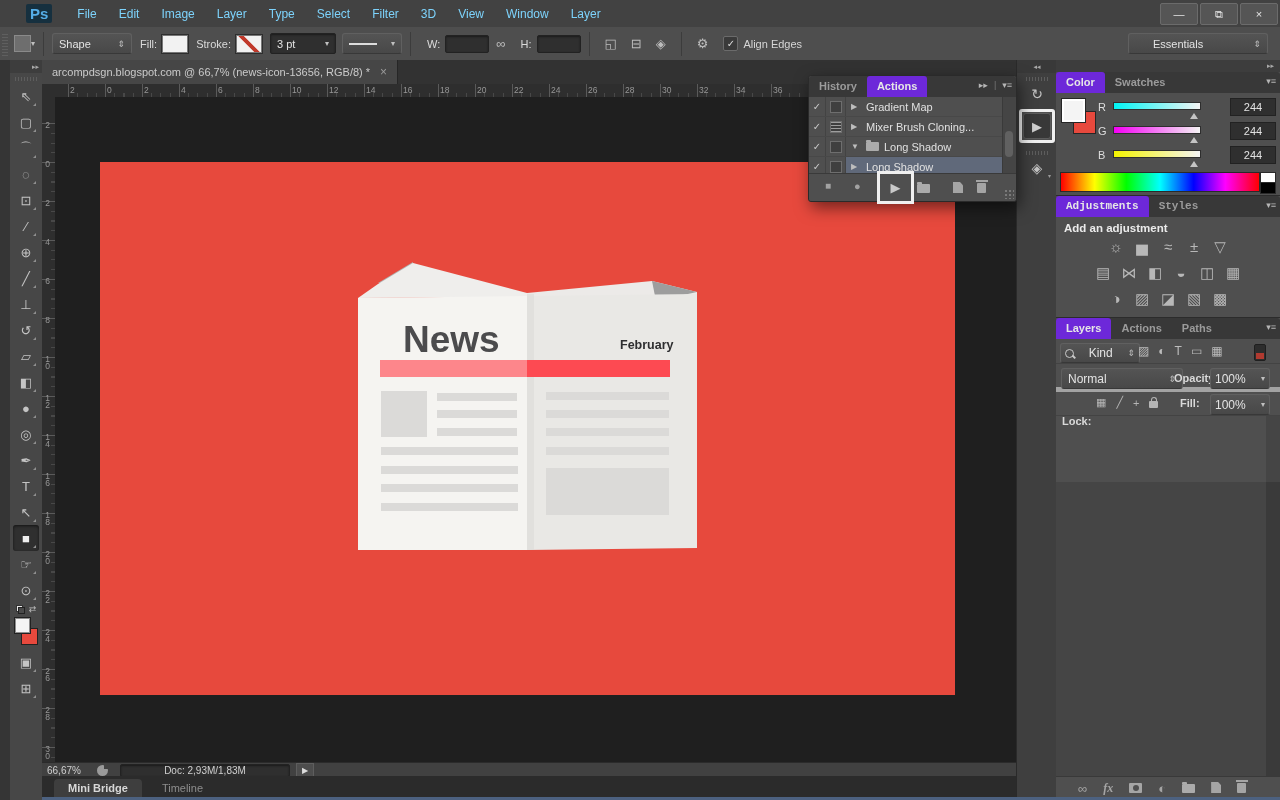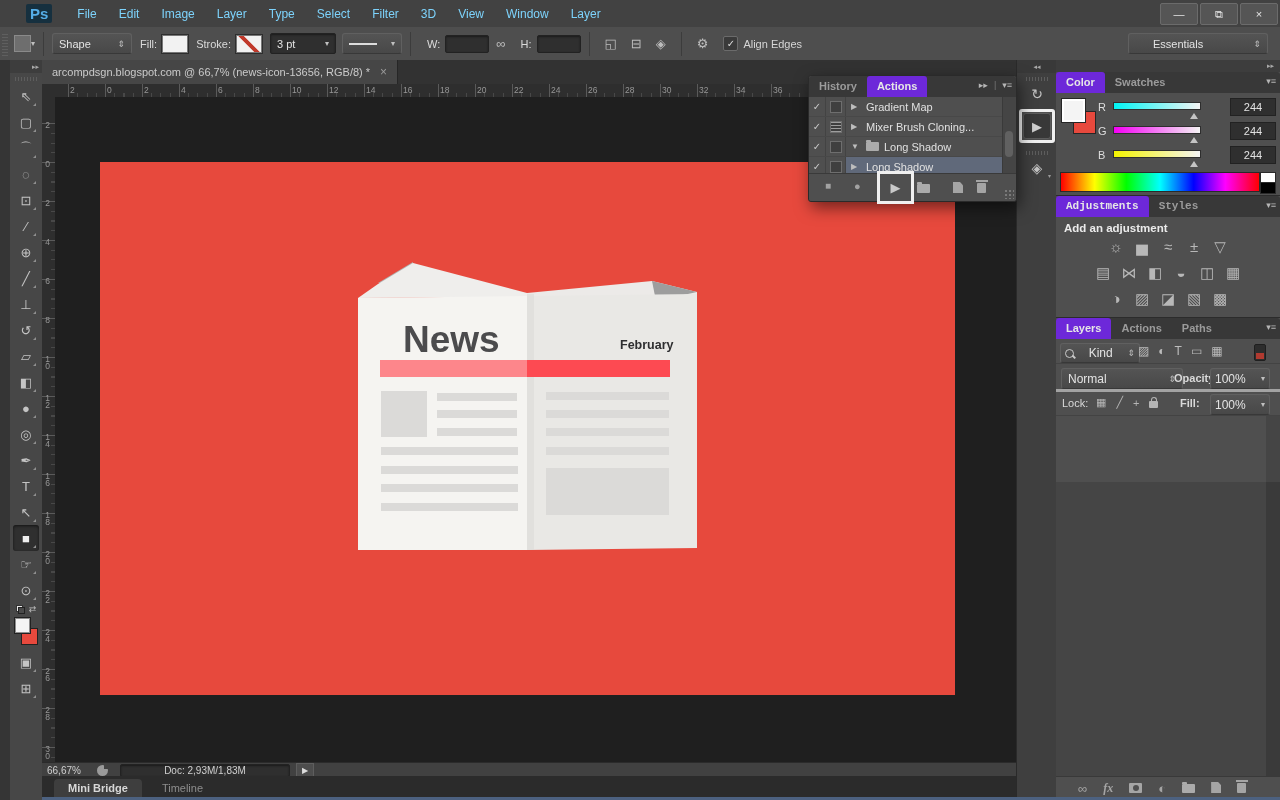--- a/index.html
+++ b/index.html
@@ -177,26 +177,26 @@
 
   
   .lrow{position:absolute;left:0;width:224px;box-sizing:border-box;}
   #l-filter{top:22px;height:24px;border-bottom:1px solid #434343;}
   #kind-combo{position:absolute;left:4px;top:3px;width:70px;height:18px;justify-content:space-between;padding:0 4px;}
   .mag-ico{width:7px;height:7px;border:1.5px solid #c9c9c9;border-radius:50%;position:relative;display:inline-block;}
   .mag-ico::after{content:"";position:absolute;left:6px;top:6px;width:4px;height:1.5px;background:#c9c9c9;transform:rotate(45deg);}
   #l-filter .ficons{position:absolute;left:82px;top:4px;display:flex;gap:9px;font-size:12px;color:#bdbdbd;}
   .ftoggle{position:absolute;right:14px;top:4px;width:10px;height:15px;background:#2d2d2d;border:1px solid #1f1f1f;border-radius:2px;}
   .ftoggle::after{content:"";position:absolute;left:1px;right:1px;bottom:1px;height:6px;background:#b03a30;}
-  #l-blend{top:46px;height:28px;border-bottom:3px solid #a3a3a3;}
+  #l-blend{top:46px;height:28px;border-bottom:5px solid #a3a3a3;}
   #blend-combo{position:absolute;left:5px;top:4px;width:108px;height:19px;justify-content:space-between;}
   #l-blend .lab{position:absolute;left:118px;top:8px;font-size:11px;font-weight:bold;color:#d9d9d9;}
   .valcombo{position:absolute;right:10px;top:4px;width:50px;height:19px;justify-content:space-between;padding:0 4px;}
   #l-lock{top:74px;height:24px;border-bottom:1px solid #434343;}
-  #l-lock .lab{position:absolute;left:6px;top:5px;font-size:11px;font-weight:normal;color:#d9d9d9;}
+  #l-lock .lab{position:absolute;left:6px;top:23px;font-size:11px;font-weight:bold;color:#d9d9d9;}
   #l-lock .licons{position:absolute;left:40px;top:4px;display:flex;gap:10px;font-size:11px;color:#b5b5b5;align-items:center;}
   #l-lock .lab2{position:absolute;left:124px;top:5px;font-size:11px;font-weight:bold;color:#d9d9d9;}
   .valcombo2{position:absolute;right:10px;top:2px;width:50px;height:19px;justify-content:space-between;padding:0 4px;}
   #layer-list{position:absolute;left:0;top:98px;width:210px;}
   .layer-row{position:relative;width:210px;height:33px;background:#4f4f4f;border-bottom:1px solid #404040;
              display:flex;align-items:center;}
   .layer-row.selected{background:#6a7280;outline:3px solid #f0f0f0;z-index:5;}
   .eye-cell{width:26px;height:100%;border-right:1px solid #3e3e3e;display:flex;align-items:center;justify-content:center;}
   .eye-ico{width:13px;height:9px;border-radius:50%;background:#cfcfcf;position:relative;}
   .eye-ico::after{content:"";position:absolute;left:4px;top:2px;width:5px;height:5px;border-radius:50%;background:#3c3c3c;}

